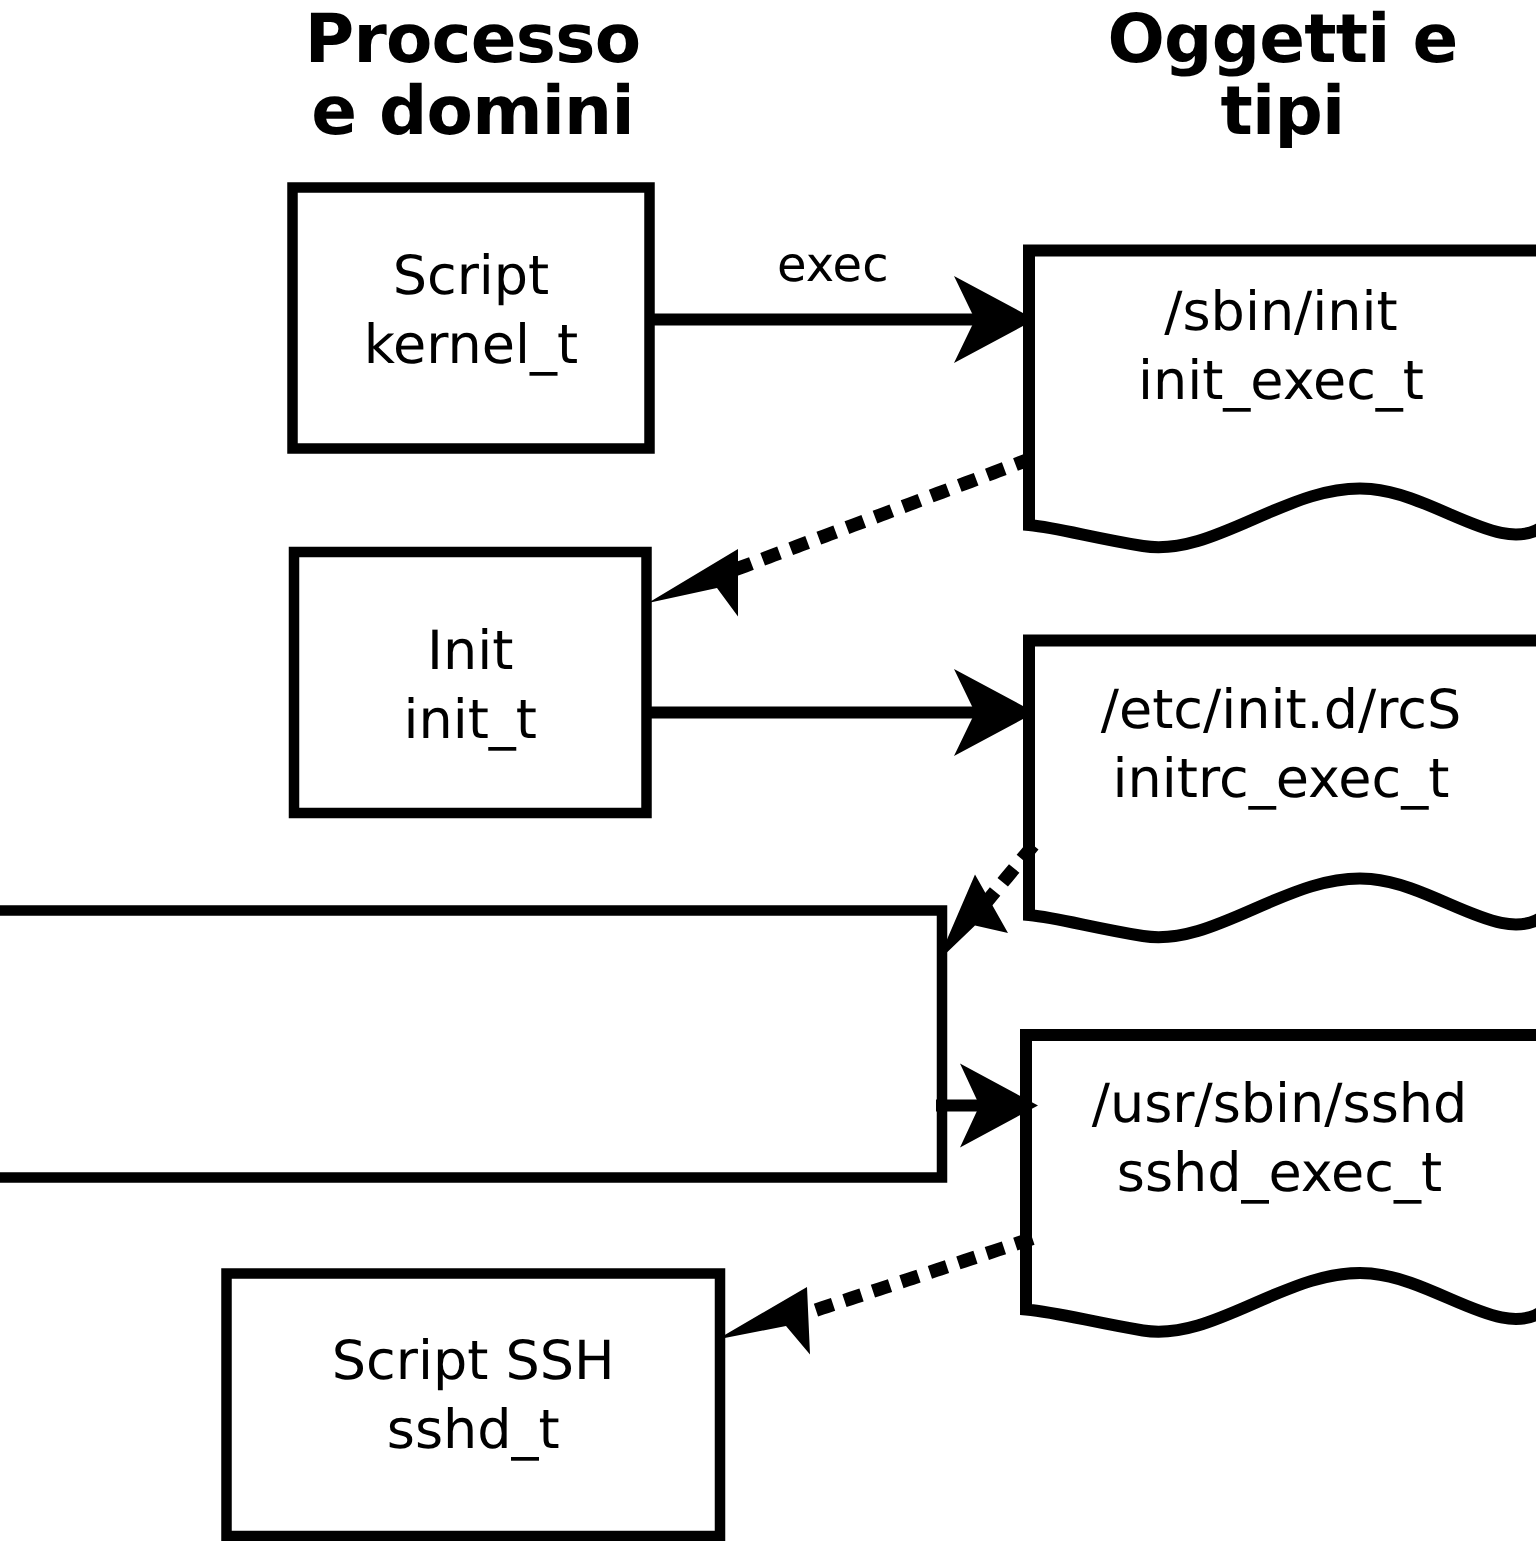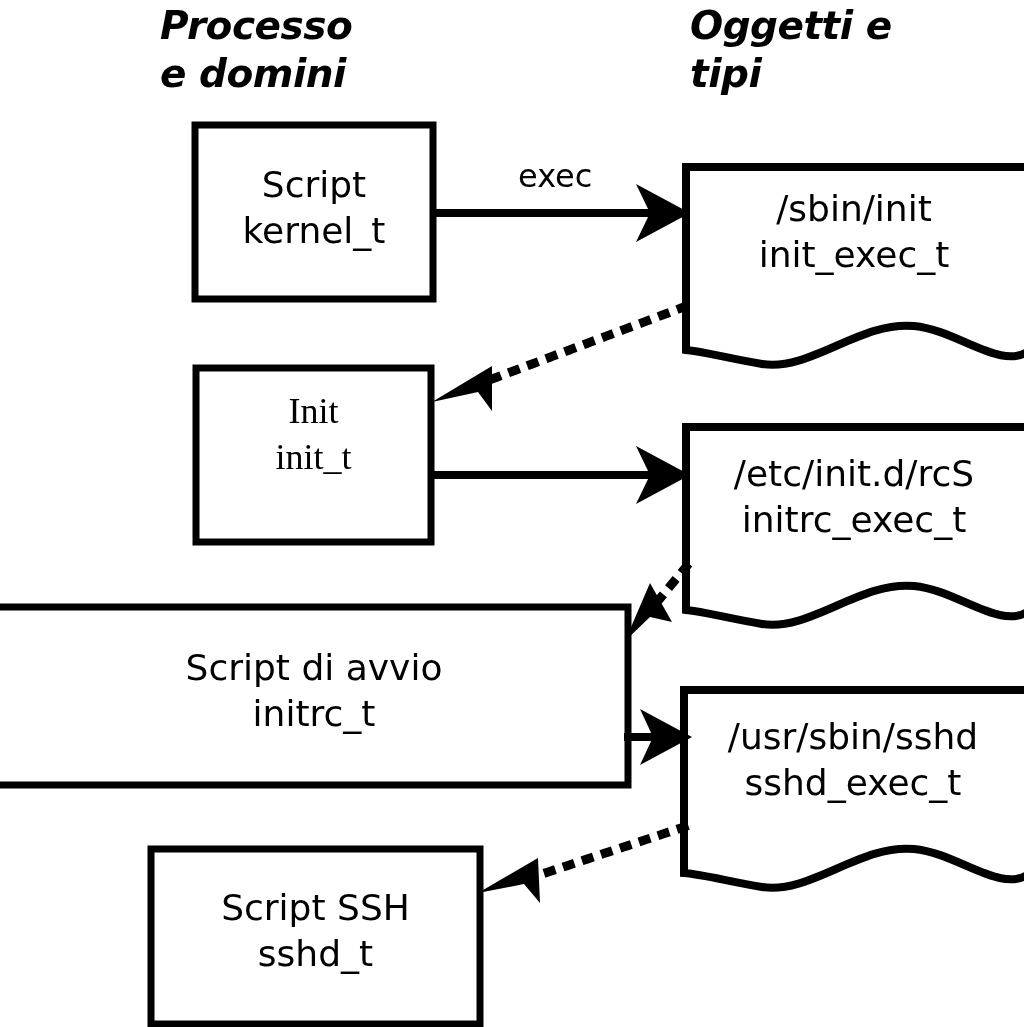--- a/index.html
+++ b/index.html
@@ -25,26 +25,25 @@
     position: absolute;
     top: 0;
     left: 0;
     width: 1024px;
     height: 1027px;
     overflow: visible;
   }
   .col-header {
     position: absolute;
     font-weight: bold;
-    font-size: 39px;
+    font-size: 45px;
     line-height: 48px;
-    text-align: left;
+    text-align: center;
     letter-spacing: -0.5px;
     white-space: pre-line;
-    font-style: italic;
   }
   #header-left  { left: 160px; top: 2px;  width: 310px; }
   #header-right { left: 690px; top: 2px;  width: 330px; }
 
   .node-label {
     position: absolute;
     text-align: center;
     font-size: 36px;
     line-height: 46px;
     white-space: pre-line;
@@ -143,25 +142,23 @@
     
     <g>
       <line x1="684" y1="827" x2="524" y2="880" stroke="#000000" stroke-width="9" stroke-dasharray="3 17" stroke-linecap="square"></line>
       <path d="M478,893 L538,858 L540,903 L524,884 Z" fill="#000000"></path>
     </g>
   </svg>
 
   <div class="node-label" style="left:195px; top:162px; width:238px;">Script
 kernel_t</div>
 
-  <div class="node-label" style="left:196px; top:388px; width:235px;font-family:Liberation Serif, serif;">Init
+  <div class="node-label" style="left:196px; top:412px; width:235px;">Init
 init_t</div>
 
-  <div class="node-label" style="left:0px; top:645px; width:628px;">Script di avvio
-initrc_t</div>
 
   <div class="node-label" style="left:151px; top:885px; width:329px;">Script SSH
 sshd_t</div>
 
   <div class="node-label" style="left:686px; top:451px; width:336px;">/etc/init.d/rcS
 initrc_exec_t</div>
 
   <div class="node-label" style="left:686px; top:186px; width:336px;">/sbin/init
 init_exec_t</div>
 

